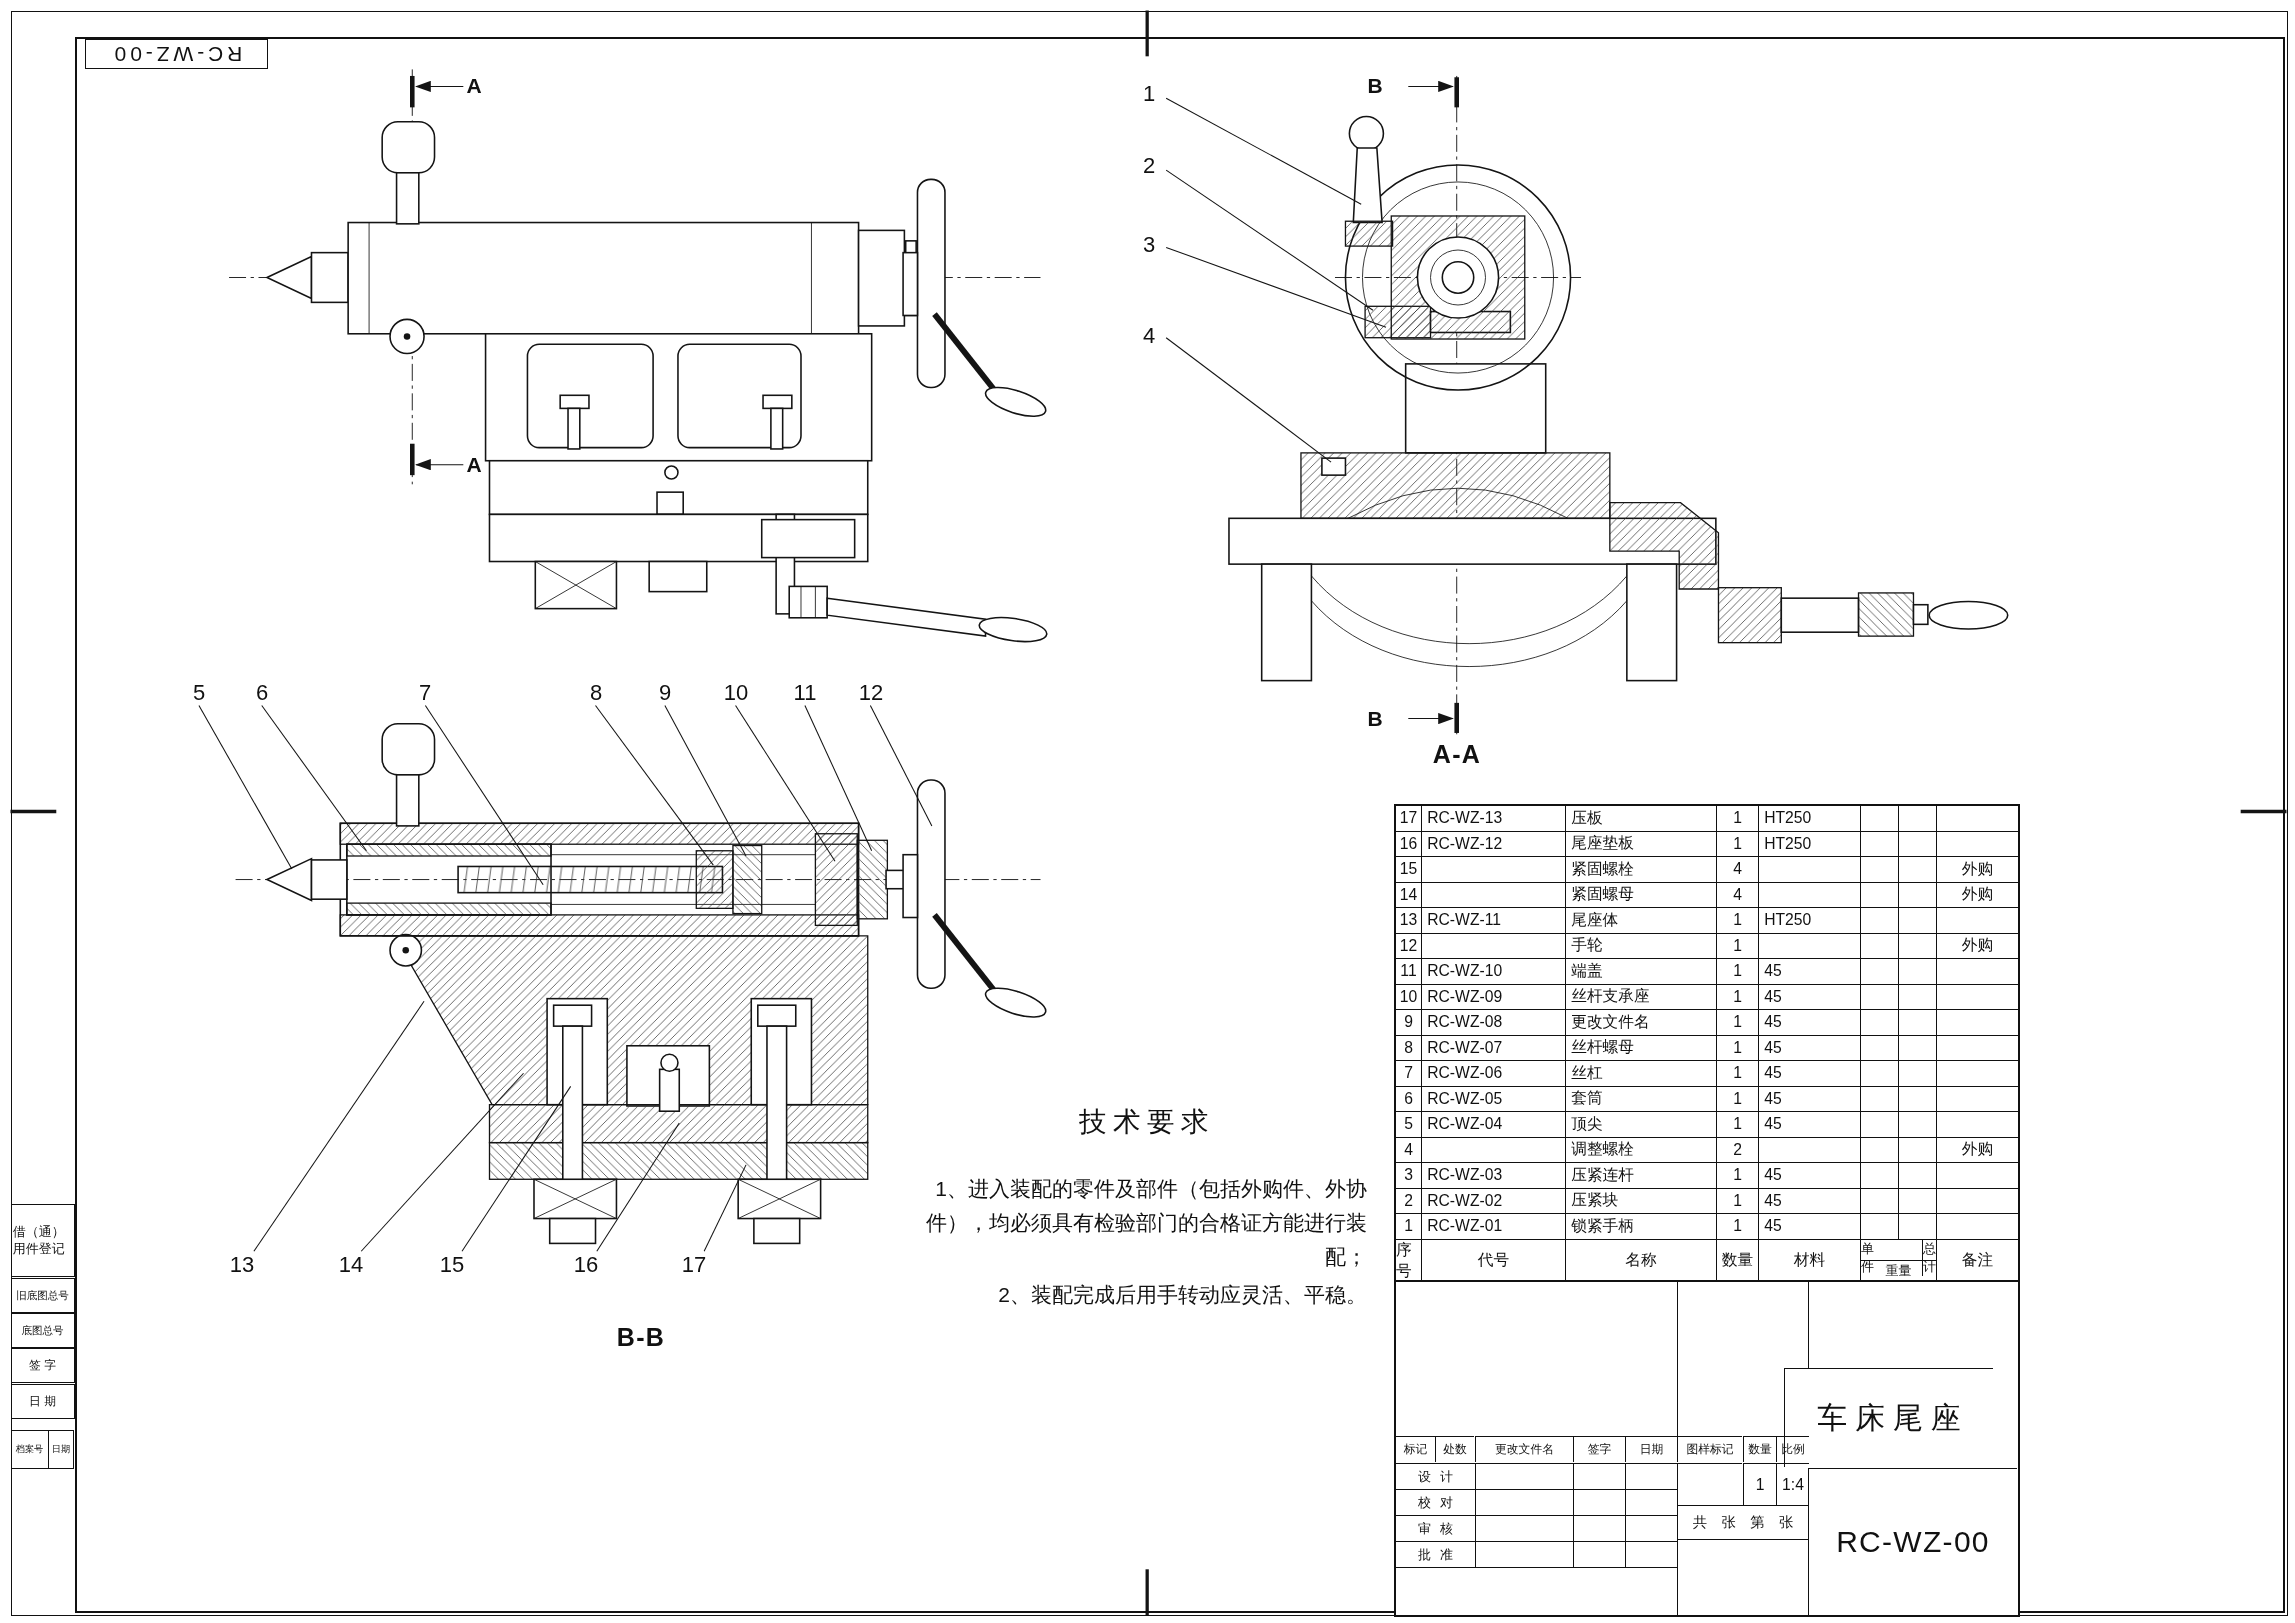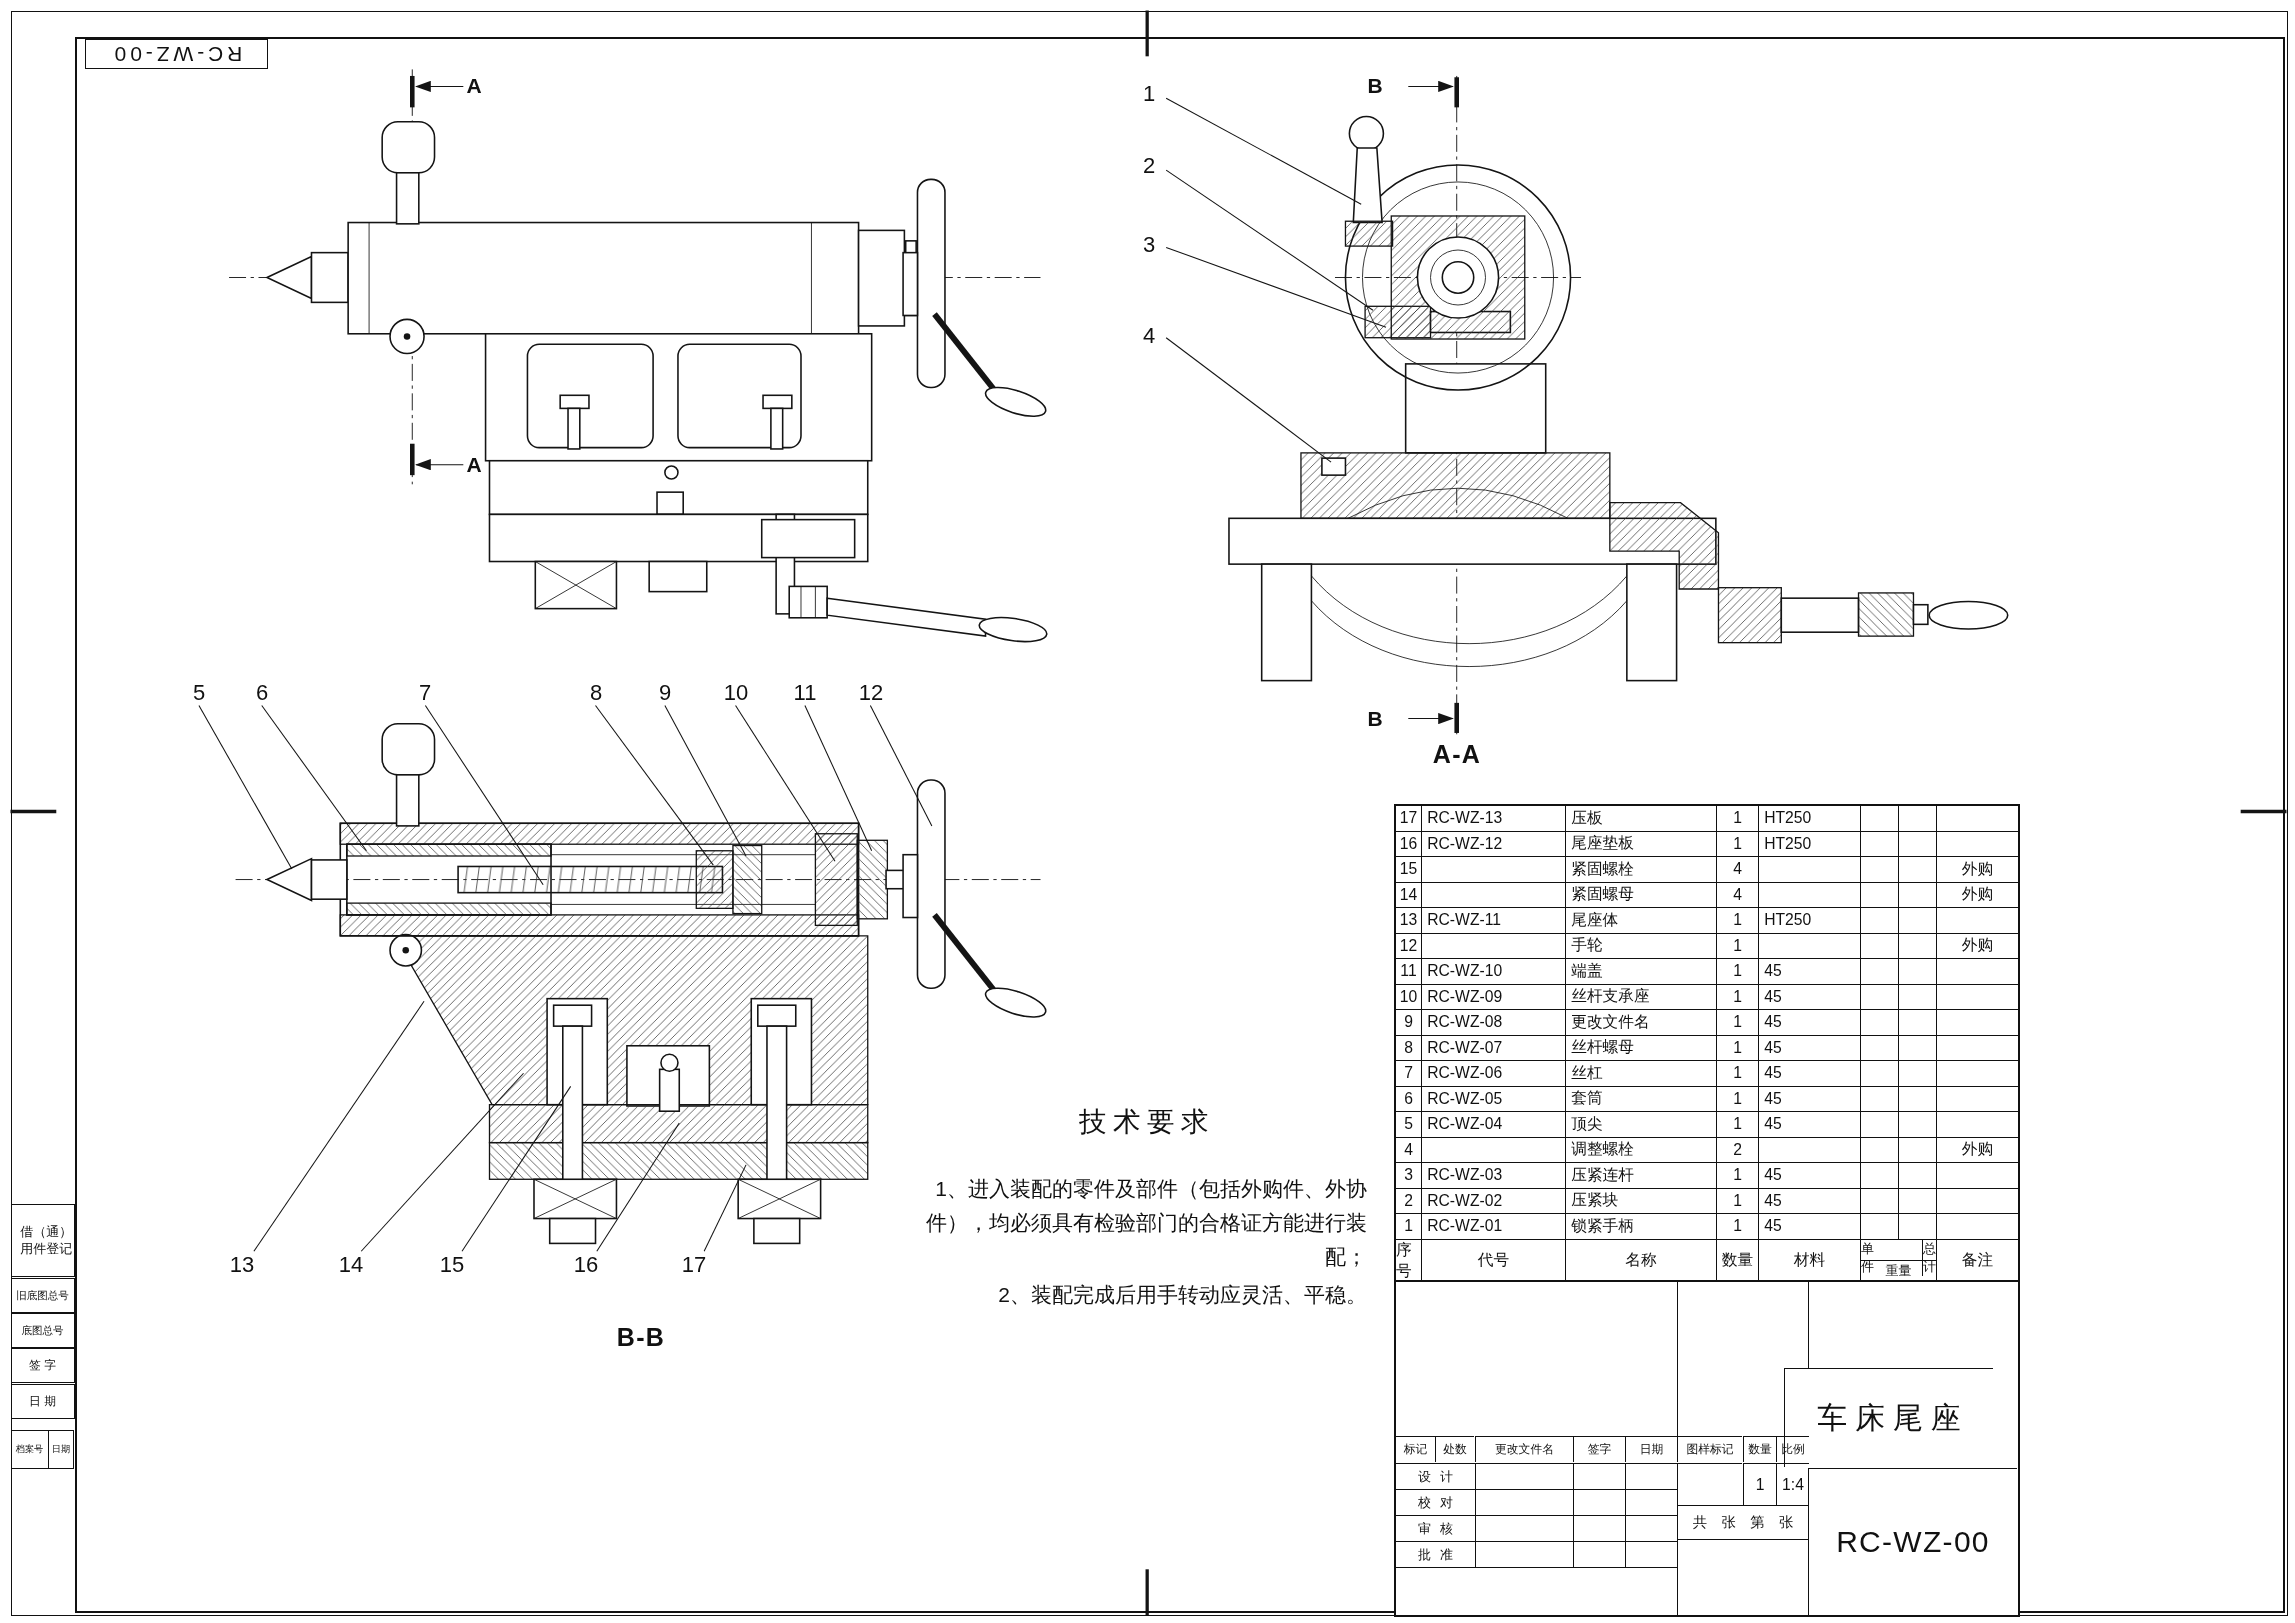--- a/index.html
+++ b/index.html
@@ -19,21 +19,21 @@
   .cl{stroke:#141414;stroke-width:1.4;fill:none;stroke-dasharray:26 7 5 7;}
   .thick{stroke:#141414;stroke-width:7;fill:none;}
   .cmark{stroke:#141414;stroke-width:5;fill:none;}
   .ld{stroke:#141414;stroke-width:1.6;fill:none;}
   .arm{stroke:#141414;stroke-width:9;fill:none;}
   
   .cal{position:absolute;transform:translate(-50%,-50%);font-size:22px;}
   .slet{position:absolute;transform:translate(-50%,-50%);font-size:21px;font-weight:bold;}
   .vlab{position:absolute;transform:translate(-50%,-50%);font-size:25px;font-weight:bold;letter-spacing:1.3px;}
   .cell{position:absolute;box-sizing:border-box;border:1.3px solid #111;display:flex;
-        align-items:center;justify-content:center;text-align:right;}
+        align-items:center;justify-content:center;text-align:left;}
   
   .tr-title{position:absolute;transform:translate(-50%,-50%);font-size:27.5px;letter-spacing:6.5px;}
   .tr-body{position:absolute;font-size:21px;line-height:1.62;width:452px;}
   .tr-body p{margin:0 0 3.9px 0;text-align:right;}
   
   .bom{position:absolute;left:1394px;top:804px;width:622px;box-sizing:content-box;border:2px solid #111;background:#fff;}
   .bom-row{display:grid;grid-template-columns:26px 144px 151px 42px 102px 38px 38px 81px;height:25.5px;}
   .bom-row>div{box-sizing:border-box;border-right:1.3px solid #111;border-bottom:1.3px solid #111;
                font-size:15.7px;display:flex;align-items:center;overflow:hidden;white-space:nowrap;}
   .bom-row>div:last-child{border-right:none;}

